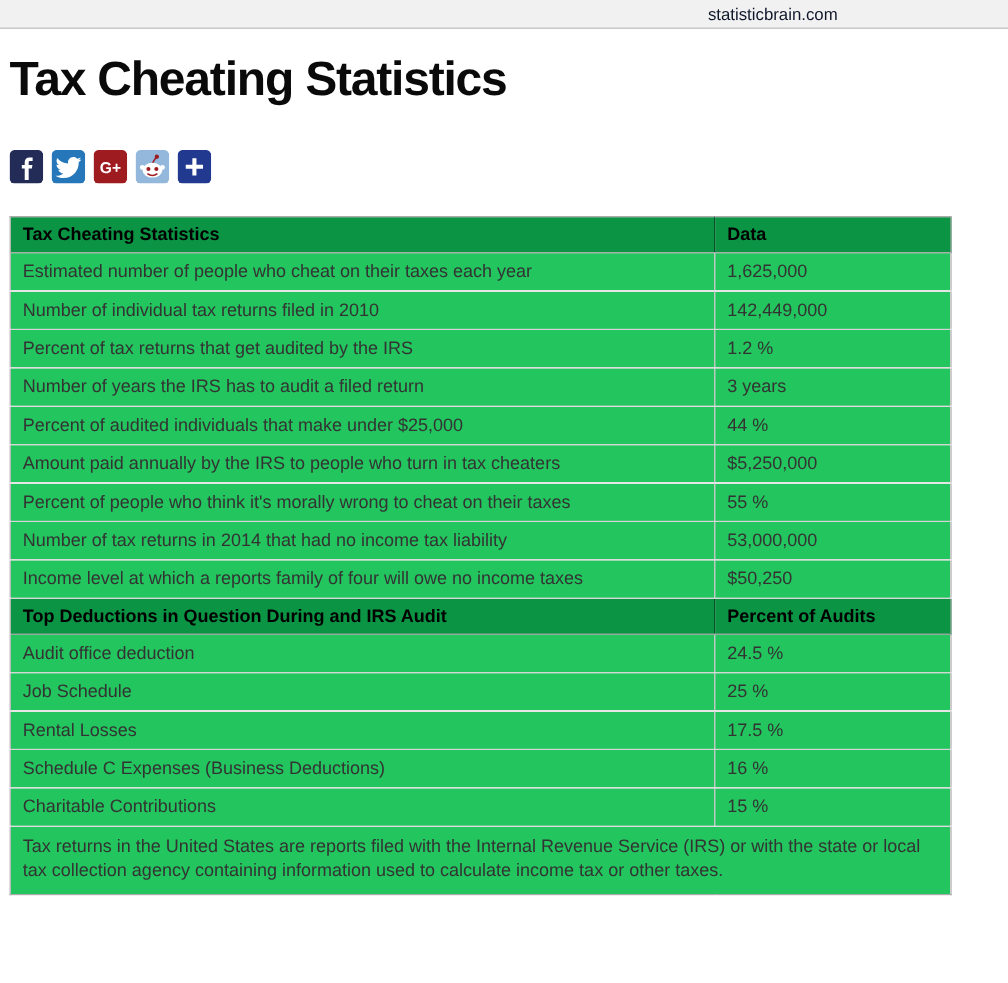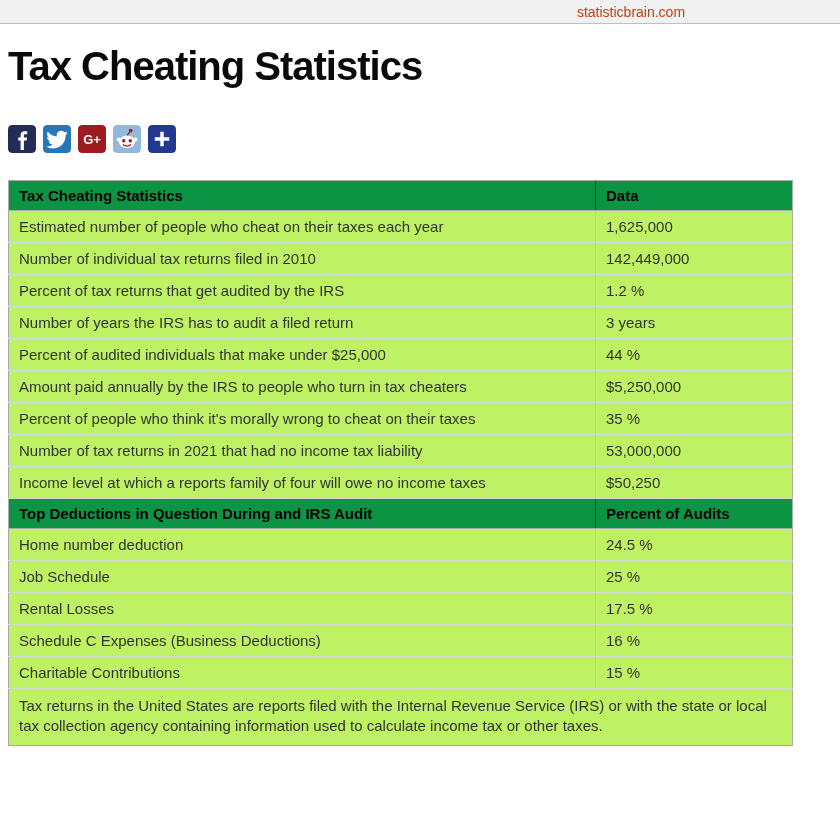--- a/index.html
+++ b/index.html
@@ -10,22 +10,22 @@
   html,body{margin:0;padding:0;}
   body{
     width:840px;height:819px;background:#ffffff;
     font-family:"Liberation Sans", sans-serif;
     overflow:hidden;
   }
   .topbar{
     height:24px;background:#f1f1f1;border-bottom:1px solid #bfbfbf;position:relative;
   }
   .topbar .site{
-    position:absolute;left:631px;top:4px;transform:translateX(-50%);
-    font-size:14px;color:#c2410c;white-space:nowrap;
+    position:absolute;left:644px;top:4px;transform:translateX(-50%);
+    font-size:14px;color:#0f172a;white-space:nowrap;
   }
   .content{padding:0 8px;}
   h1.page-title{
     margin:19px 0 0 0;font-size:40px;font-weight:bold;color:#0a0a0a;
     letter-spacing:-1px;line-height:1.15;
   }
   .social{margin-top:36px;display:flex;gap:7px;height:28px;}
   .social .sicon{display:block;cursor:pointer;border-radius:4px;}
   table.stats{
     border-collapse:collapse;margin-top:27px;width:784px;table-layout:fixed;
@@ -34,21 +34,21 @@
   col.c1{width:587px;}
   col.c2{width:197px;}
   th{
     background:var(--green);color:#000000;text-align:left;
     font-size:15px;font-weight:bold;height:30px;padding:0 8px 0 10px;
     border-bottom:1px solid #ababab;
   }
   th + th{border-left:1px solid rgba(0,0,0,0.45);}
   td{
     height:32px;padding:0 8px 0 10px;border-bottom:1px solid #d6d6d6;
-    background:#bef264;overflow:hidden;white-space:nowrap;margin-top:16px;
+    background:#22c55e;overflow:hidden;white-space:nowrap;margin-top:16px;
   }
   td + td{border-left:1px solid #c4c4c4;}
   tr.note td{
     height:auto;padding:7px 10px 8px 10px;line-height:1.35;
     border-top:1px solid #ababab;border-bottom:none;white-space:normal;
   }
 </style>
 </head>
 <body>
 
@@ -126,37 +126,37 @@
       <tr>
         <td>Percent of audited individuals that make under $25,000</td>
         <td>44 %</td>
       </tr>
       <tr>
         <td>Amount paid annually by the IRS to people who turn in tax cheaters</td>
         <td>$5,250,000</td>
       </tr>
       <tr>
         <td>Percent of people who think it's morally wrong to cheat on their taxes</td>
-        <td>35 %</td>
+        <td>55 %</td>
       </tr>
       <tr>
-        <td>Number of tax returns in 2021 that had no income tax liability</td>
+        <td>Number of tax returns in 2014 that had no income tax liability</td>
         <td>53,000,000</td>
       </tr>
       <tr>
         <td>Income level at which a reports family of four will owe no income taxes</td>
         <td>$50,250</td>
       </tr>
 
       <tr>
         <th>Top Deductions in Question During and IRS Audit</th>
         <th>Percent of Audits</th>
       </tr>
       <tr>
-        <td>Home number deduction</td>
+        <td>Audit office deduction</td>
         <td>24.5 %</td>
       </tr>
       <tr>
         <td>Job Schedule</td>
         <td>25 %</td>
       </tr>
       <tr>
         <td>Rental Losses</td>
         <td>17.5 %</td>
       </tr>

